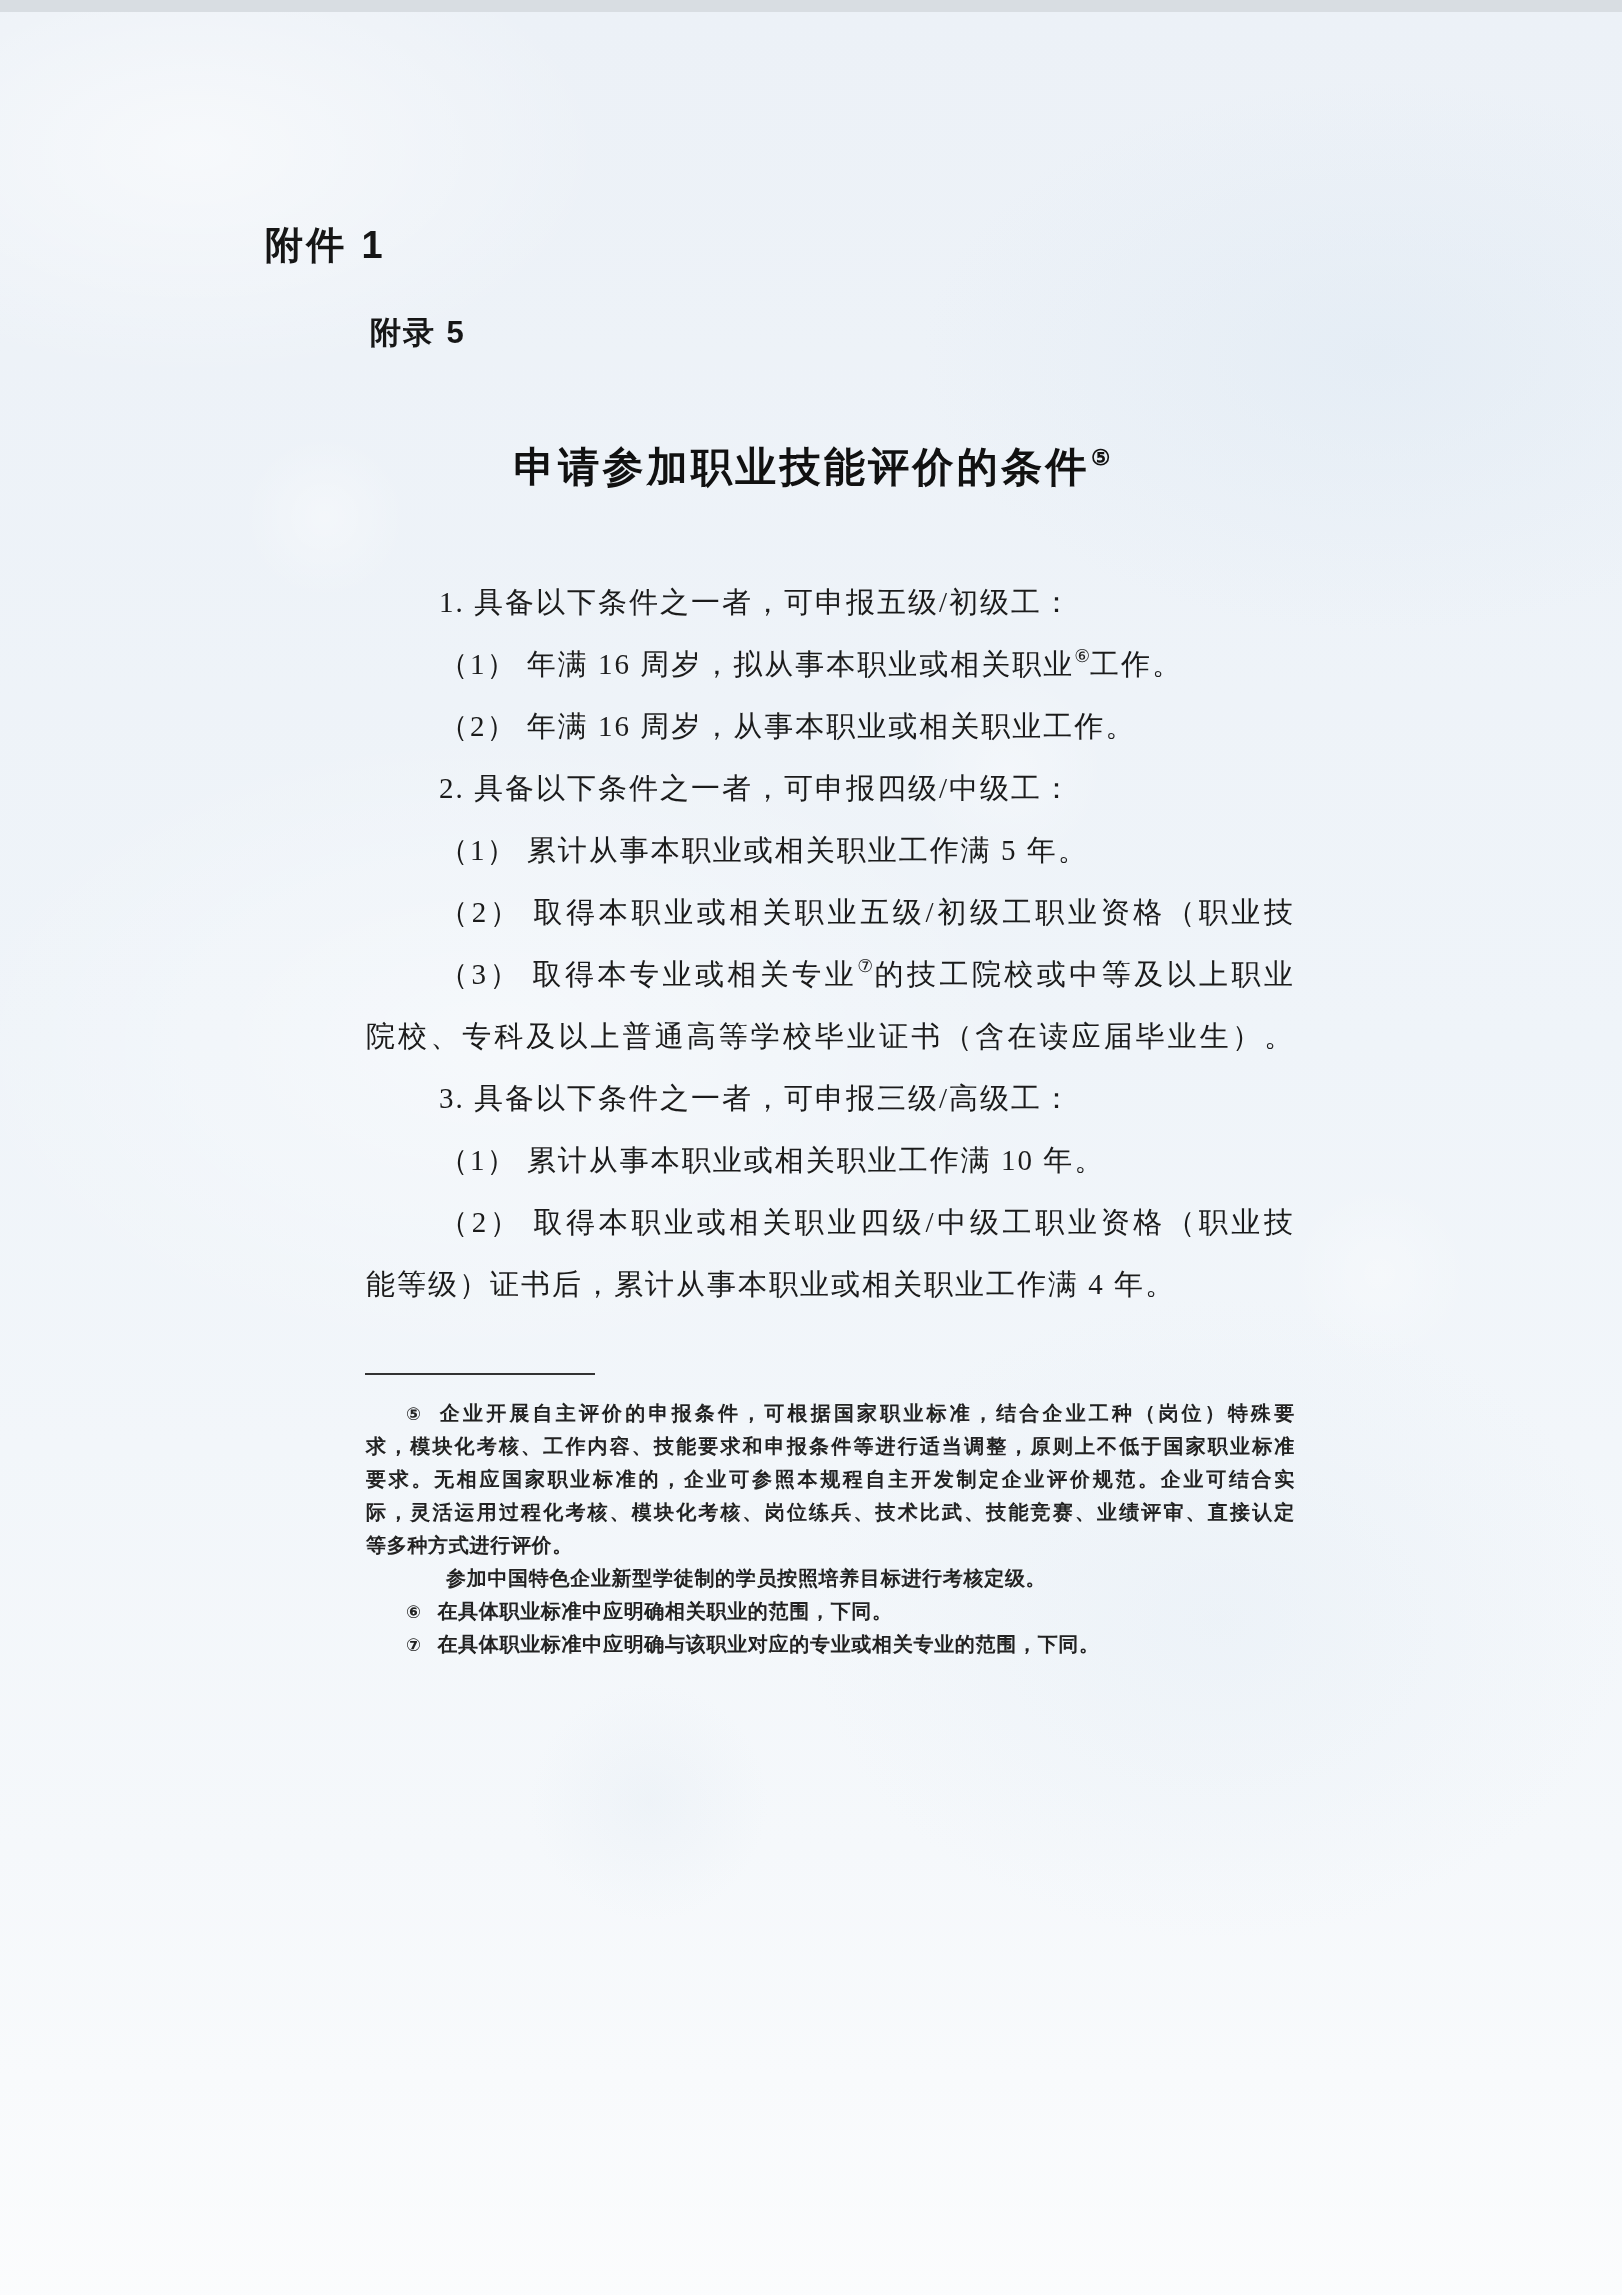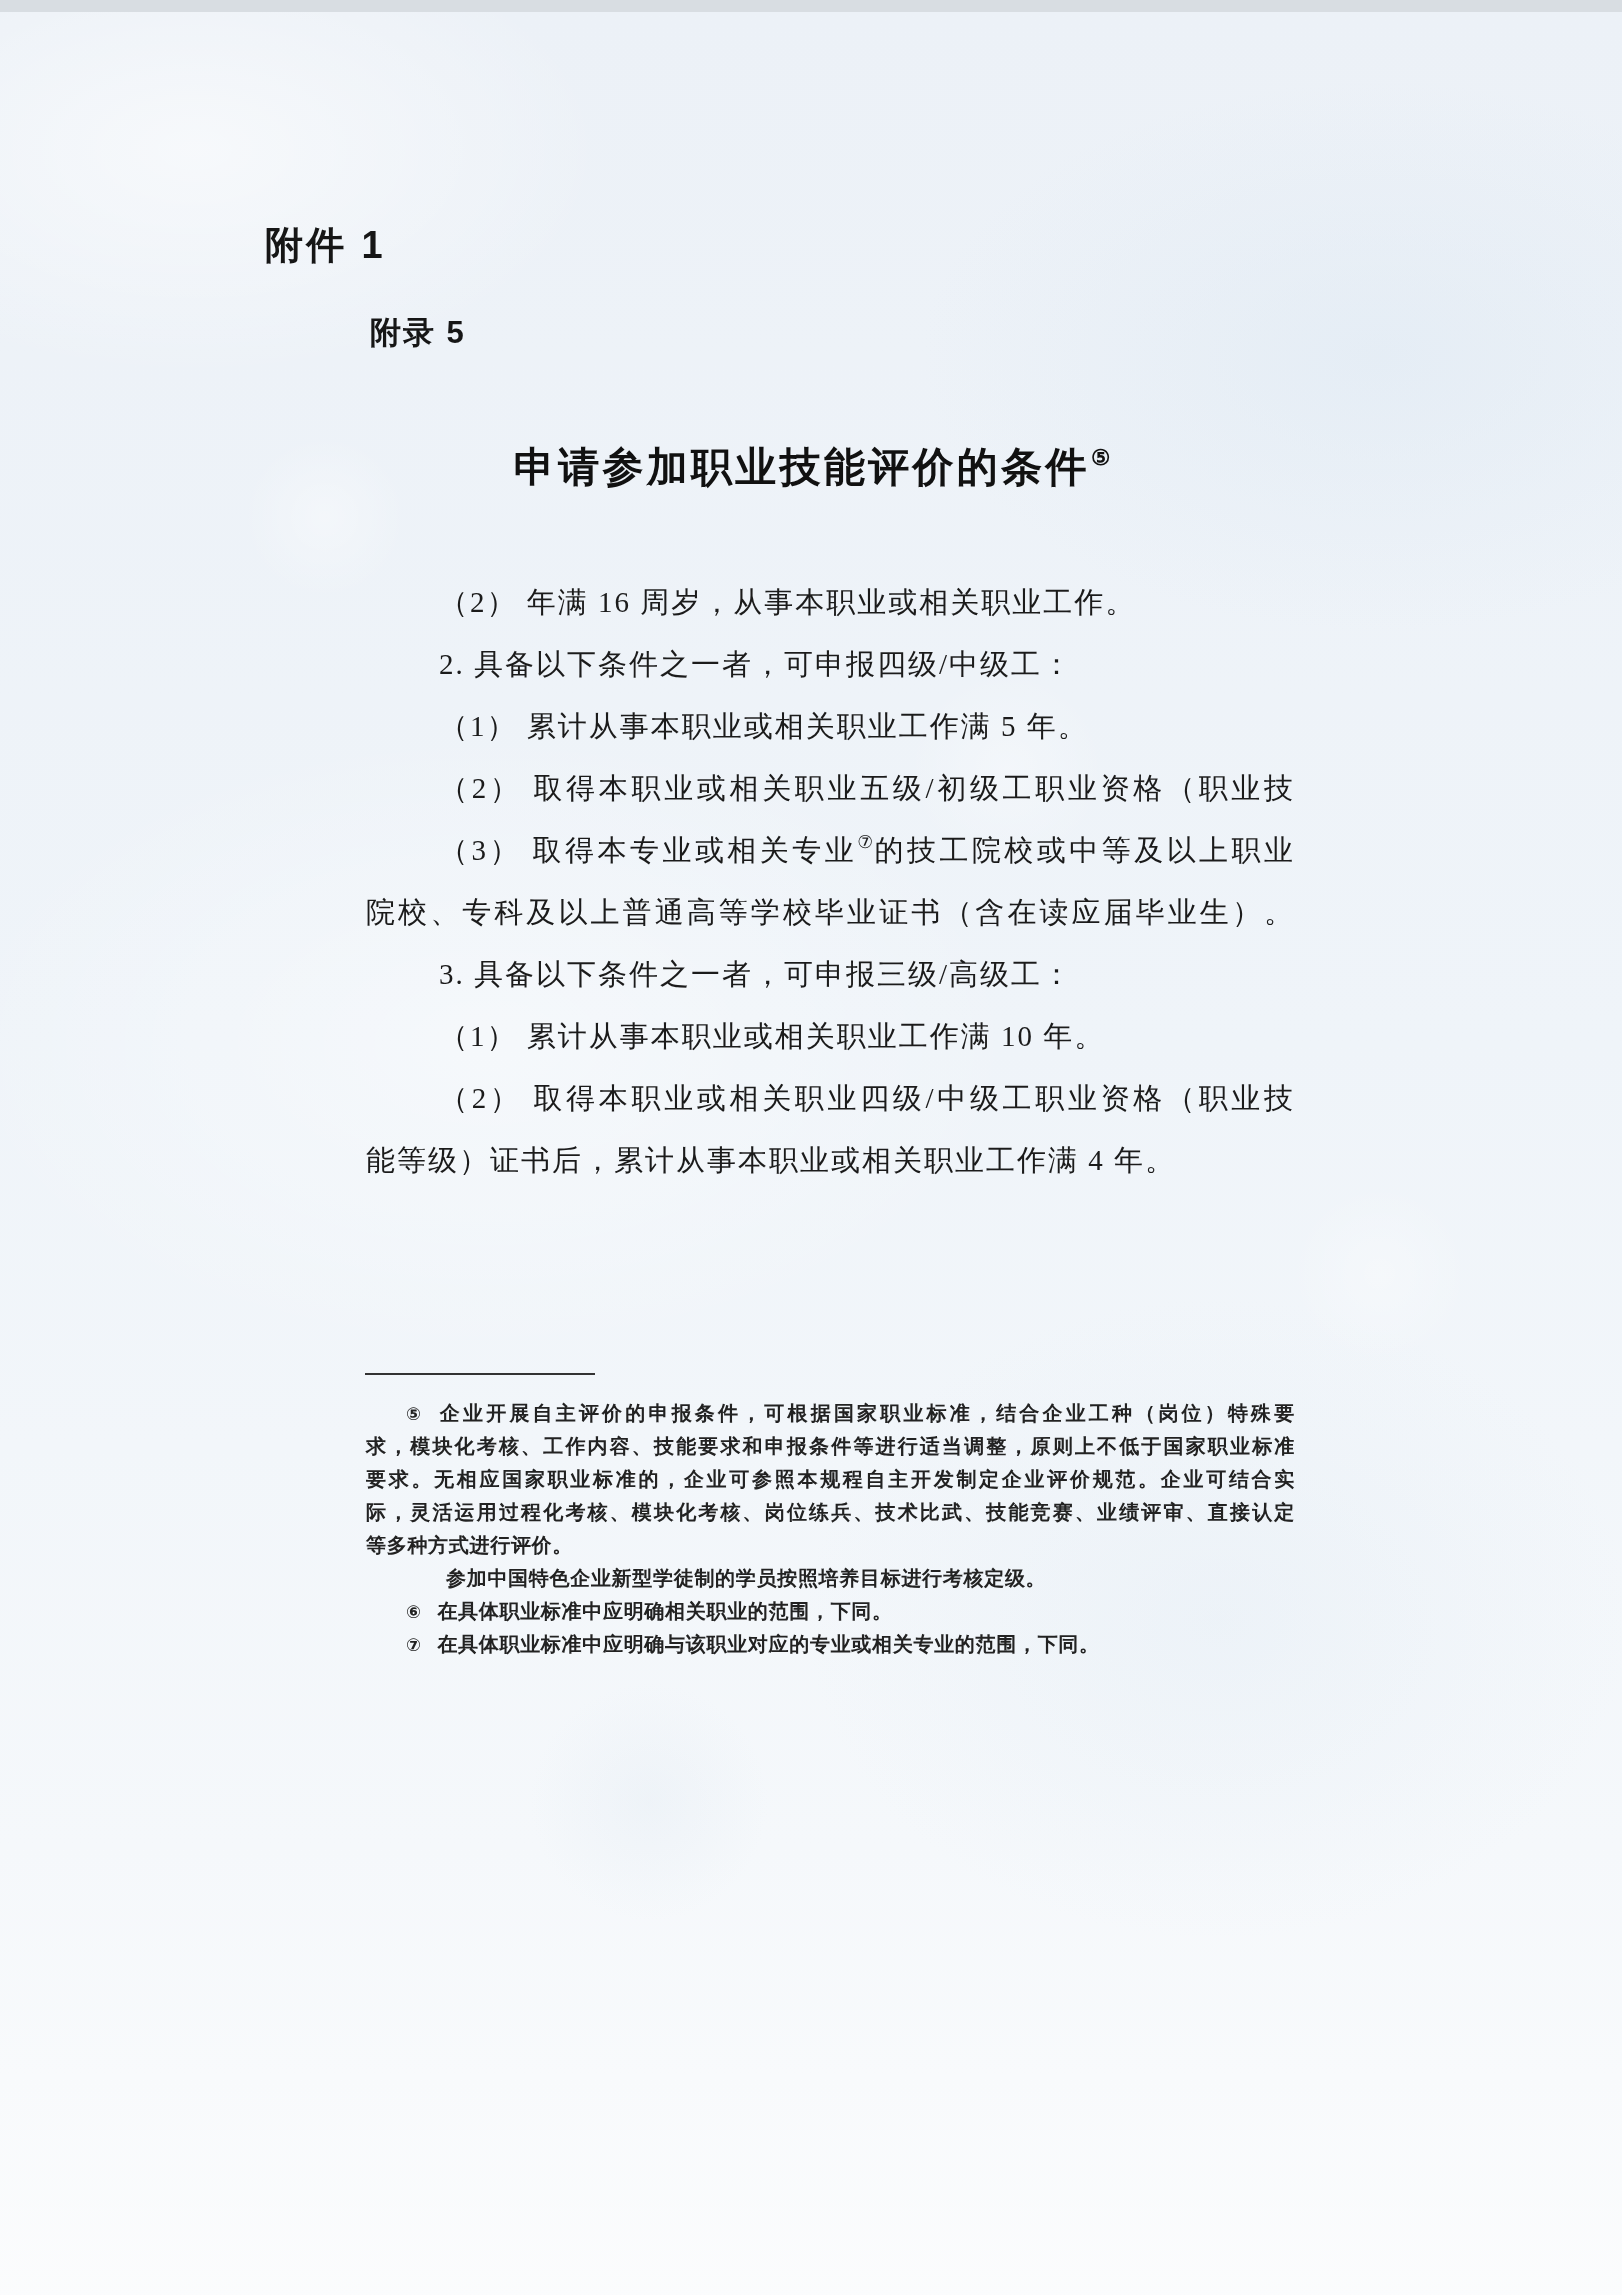--- a/index.html
+++ b/index.html
@@ -85,20 +85,22 @@
 
   <div class="attachment-label">附件 1</div>
 
   <div class="appendix-label">附录 5</div>
 
   <div class="doc-title">
     <span>申请参加职业技能评价的条件</span><span class="title-sup">⑤</span>
   </div>
 
   <div class="body-block" id="body-lines">
+      <div class="body-line ind"><span>1. 具备以下条件之一者，可申报五级/初级工：</span></div>
+      <div class="body-line ind"><span>（1） 年满 16 周岁，拟从事本职业或相关职业</span><span class="sup">⑥</span><span>工作。</span></div>
       <div class="body-line ind"><span>（2） 年满 16 周岁，从事本职业或相关职业工作。</span></div>
       <div class="body-line ind"><span>2. 具备以下条件之一者，可申报四级/中级工：</span></div>
       <div class="body-line ind"><span>（1） 累计从事本职业或相关职业工作满 5 年。</span></div>
       <div class="body-line fill ind"><span>（2） 取得本职业或相关职业五级/初级工职业资格（职业技</span></div>
       <div class="body-line fill ind"><span>（3） 取得本专业或相关专业</span><span class="sup">⑦</span><span>的技工院校或中等及以上职业</span></div>
       <div class="body-line fill"><span>院校、专科及以上普通高等学校毕业证书（含在读应届毕业生）。</span></div>
       <div class="body-line ind"><span>3. 具备以下条件之一者，可申报三级/高级工：</span></div>
       <div class="body-line ind"><span>（1） 累计从事本职业或相关职业工作满 10 年。</span></div>
       <div class="body-line fill ind"><span>（2） 取得本职业或相关职业四级/中级工职业资格（职业技</span></div>
       <div class="body-line"><span>能等级）证书后，累计从事本职业或相关职业工作满 4 年。</span></div>

